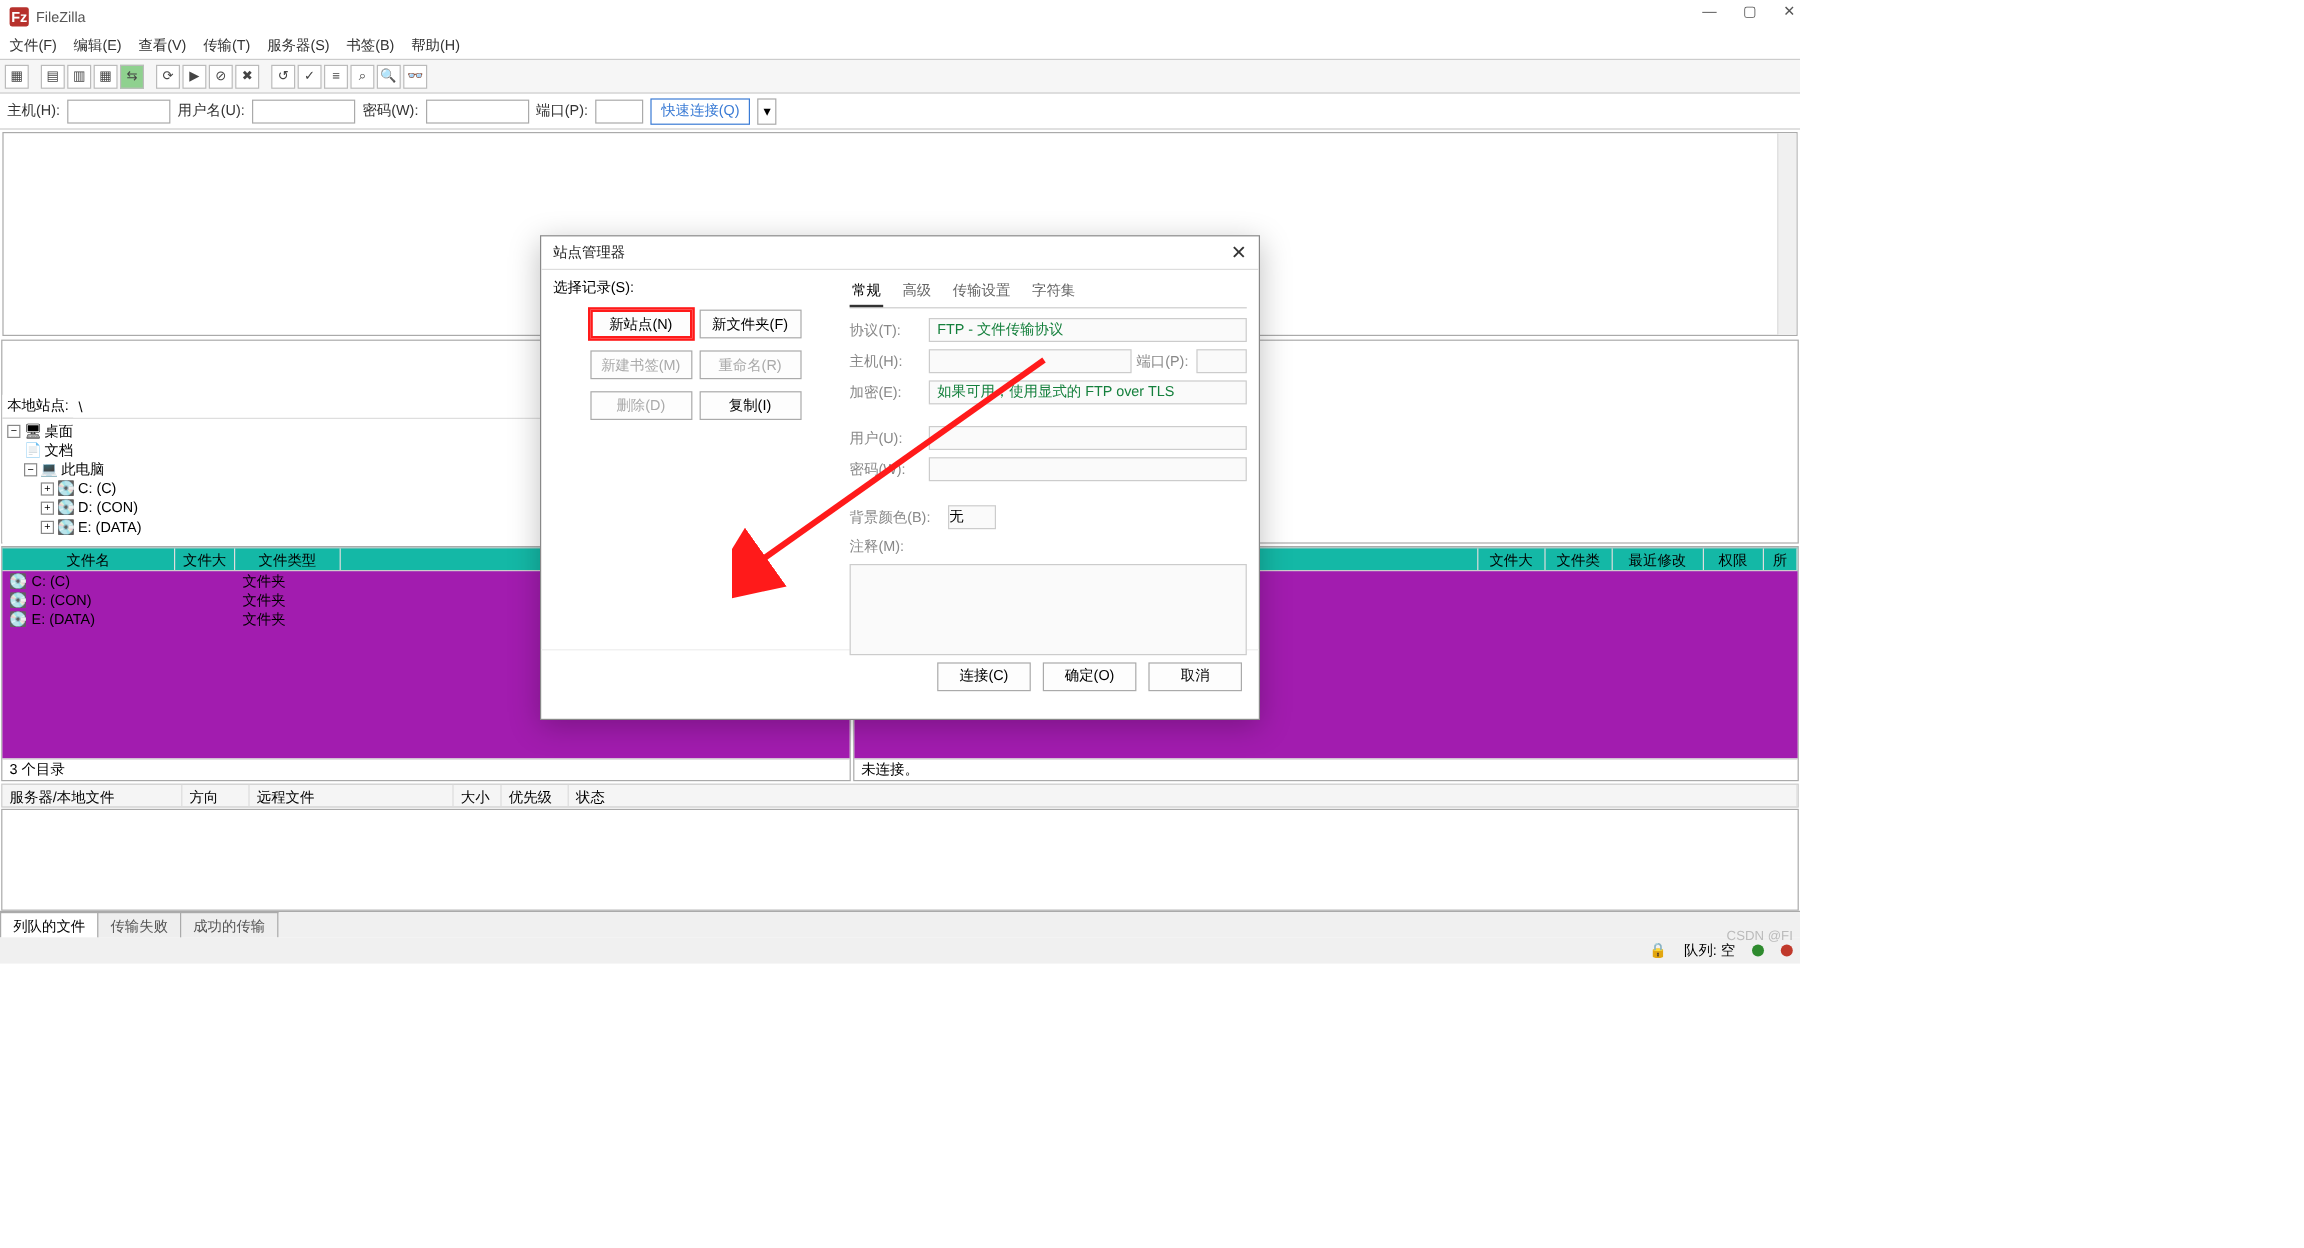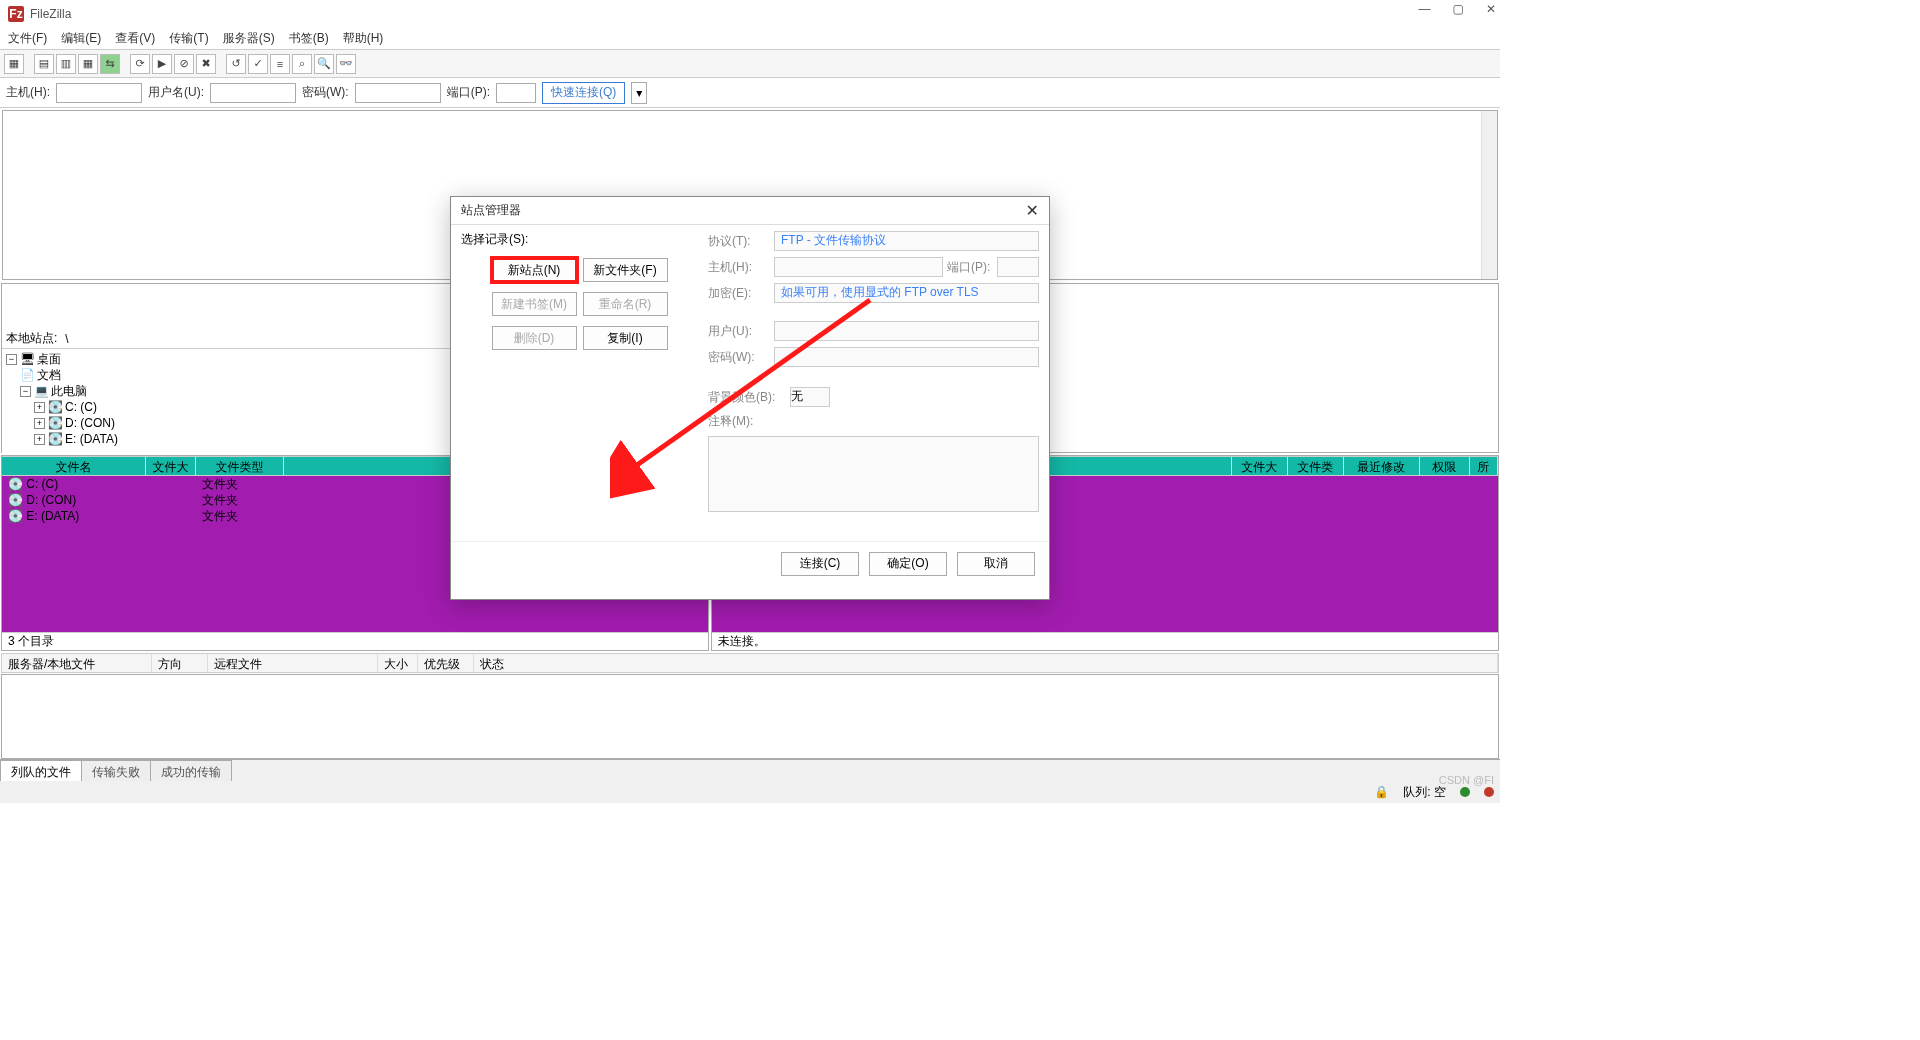--- a/index.html
+++ b/index.html
@@ -58,21 +58,21 @@
 .btnrow{ display:flex; gap:6px; margin-top:10px; justify-content:center;}
 .btnrow button{ width:85px; height:24px; border:1px solid #aaa; background:#fdfdfd;}
 .btnrow button:disabled{ color:#aaa;}
 .newsite{ border:2px solid #ff1a1a !important; outline:2px solid #ff1a1a;}
 .dlgright{ flex:1;}
 .tabsd{ display:flex; gap:14px; border-bottom:1px solid #ccc; margin-bottom:8px;}
 .tabsd div{ padding:3px 2px; color:#666;}
 .tabsd .act{ color:#000; border-bottom:2px solid #333;}
 .fld{ display:flex; align-items:center; margin-bottom:6px; gap:4px;}
 .fld label{ width:62px; color:#888;}
-.fld .sel, .fld input{ flex:1; height:20px; border:1px solid #ccc; background:#fafafa; color:#3b82f6; padding:0 6px; font-size:12px;}
+.fld .sel, .fld input{ flex:1; height:20px; border:1px solid #ccc; background:#fafafa; color:#15803d; padding:0 6px; font-size:12px;}
 .fld .mini{ width:42px; flex:0 0 42px;}
 .smallsel{ width:40px; height:20px; border:1px solid #ccc; background:#fafafa;}
 .comment{ border:1px solid #ccc; height:76px; background:#fafafa;}
 .dlgfoot{ height:44px; display:flex; align-items:center; justify-content:flex-end; gap:10px; padding:0 14px; border-top:1px solid #eee;}
 .dlgfoot button{ width:78px; height:24px; border:1px solid #aaa; background:#fdfdfd;}
 .arrow{ position:absolute; left:610px; top:290px; z-index:200; pointer-events:none;}
 .watermark{position:absolute; right:6px; bottom:24px; color:#bbb; font-size:11px;}
 </style>
 </head>
 <body>
@@ -256,20 +256,26 @@
       <div class="btnrow">
         <button disabled="">新建书签(M)</button>
         <button disabled="">重命名(R)</button>
       </div>
       <div class="btnrow">
         <button disabled="">删除(D)</button>
         <button>复制(I)</button>
       </div>
     </div>
     <div class="dlgright">
+      <div class="tabsd">
+        <div class="act">常规</div>
+        <div>高级</div>
+        <div>传输设置</div>
+        <div>字符集</div>
+      </div>
       <div class="fld">
           <label>协议(T):</label>
           <div class="sel">FTP - 文件传输协议</div>
         </div>
       <div class="fld">
           <label>主机(H):</label>
           <input style="">
           <label style="width:46px">端口(P):</label>
           <input class="mini" style="">
         </div>

